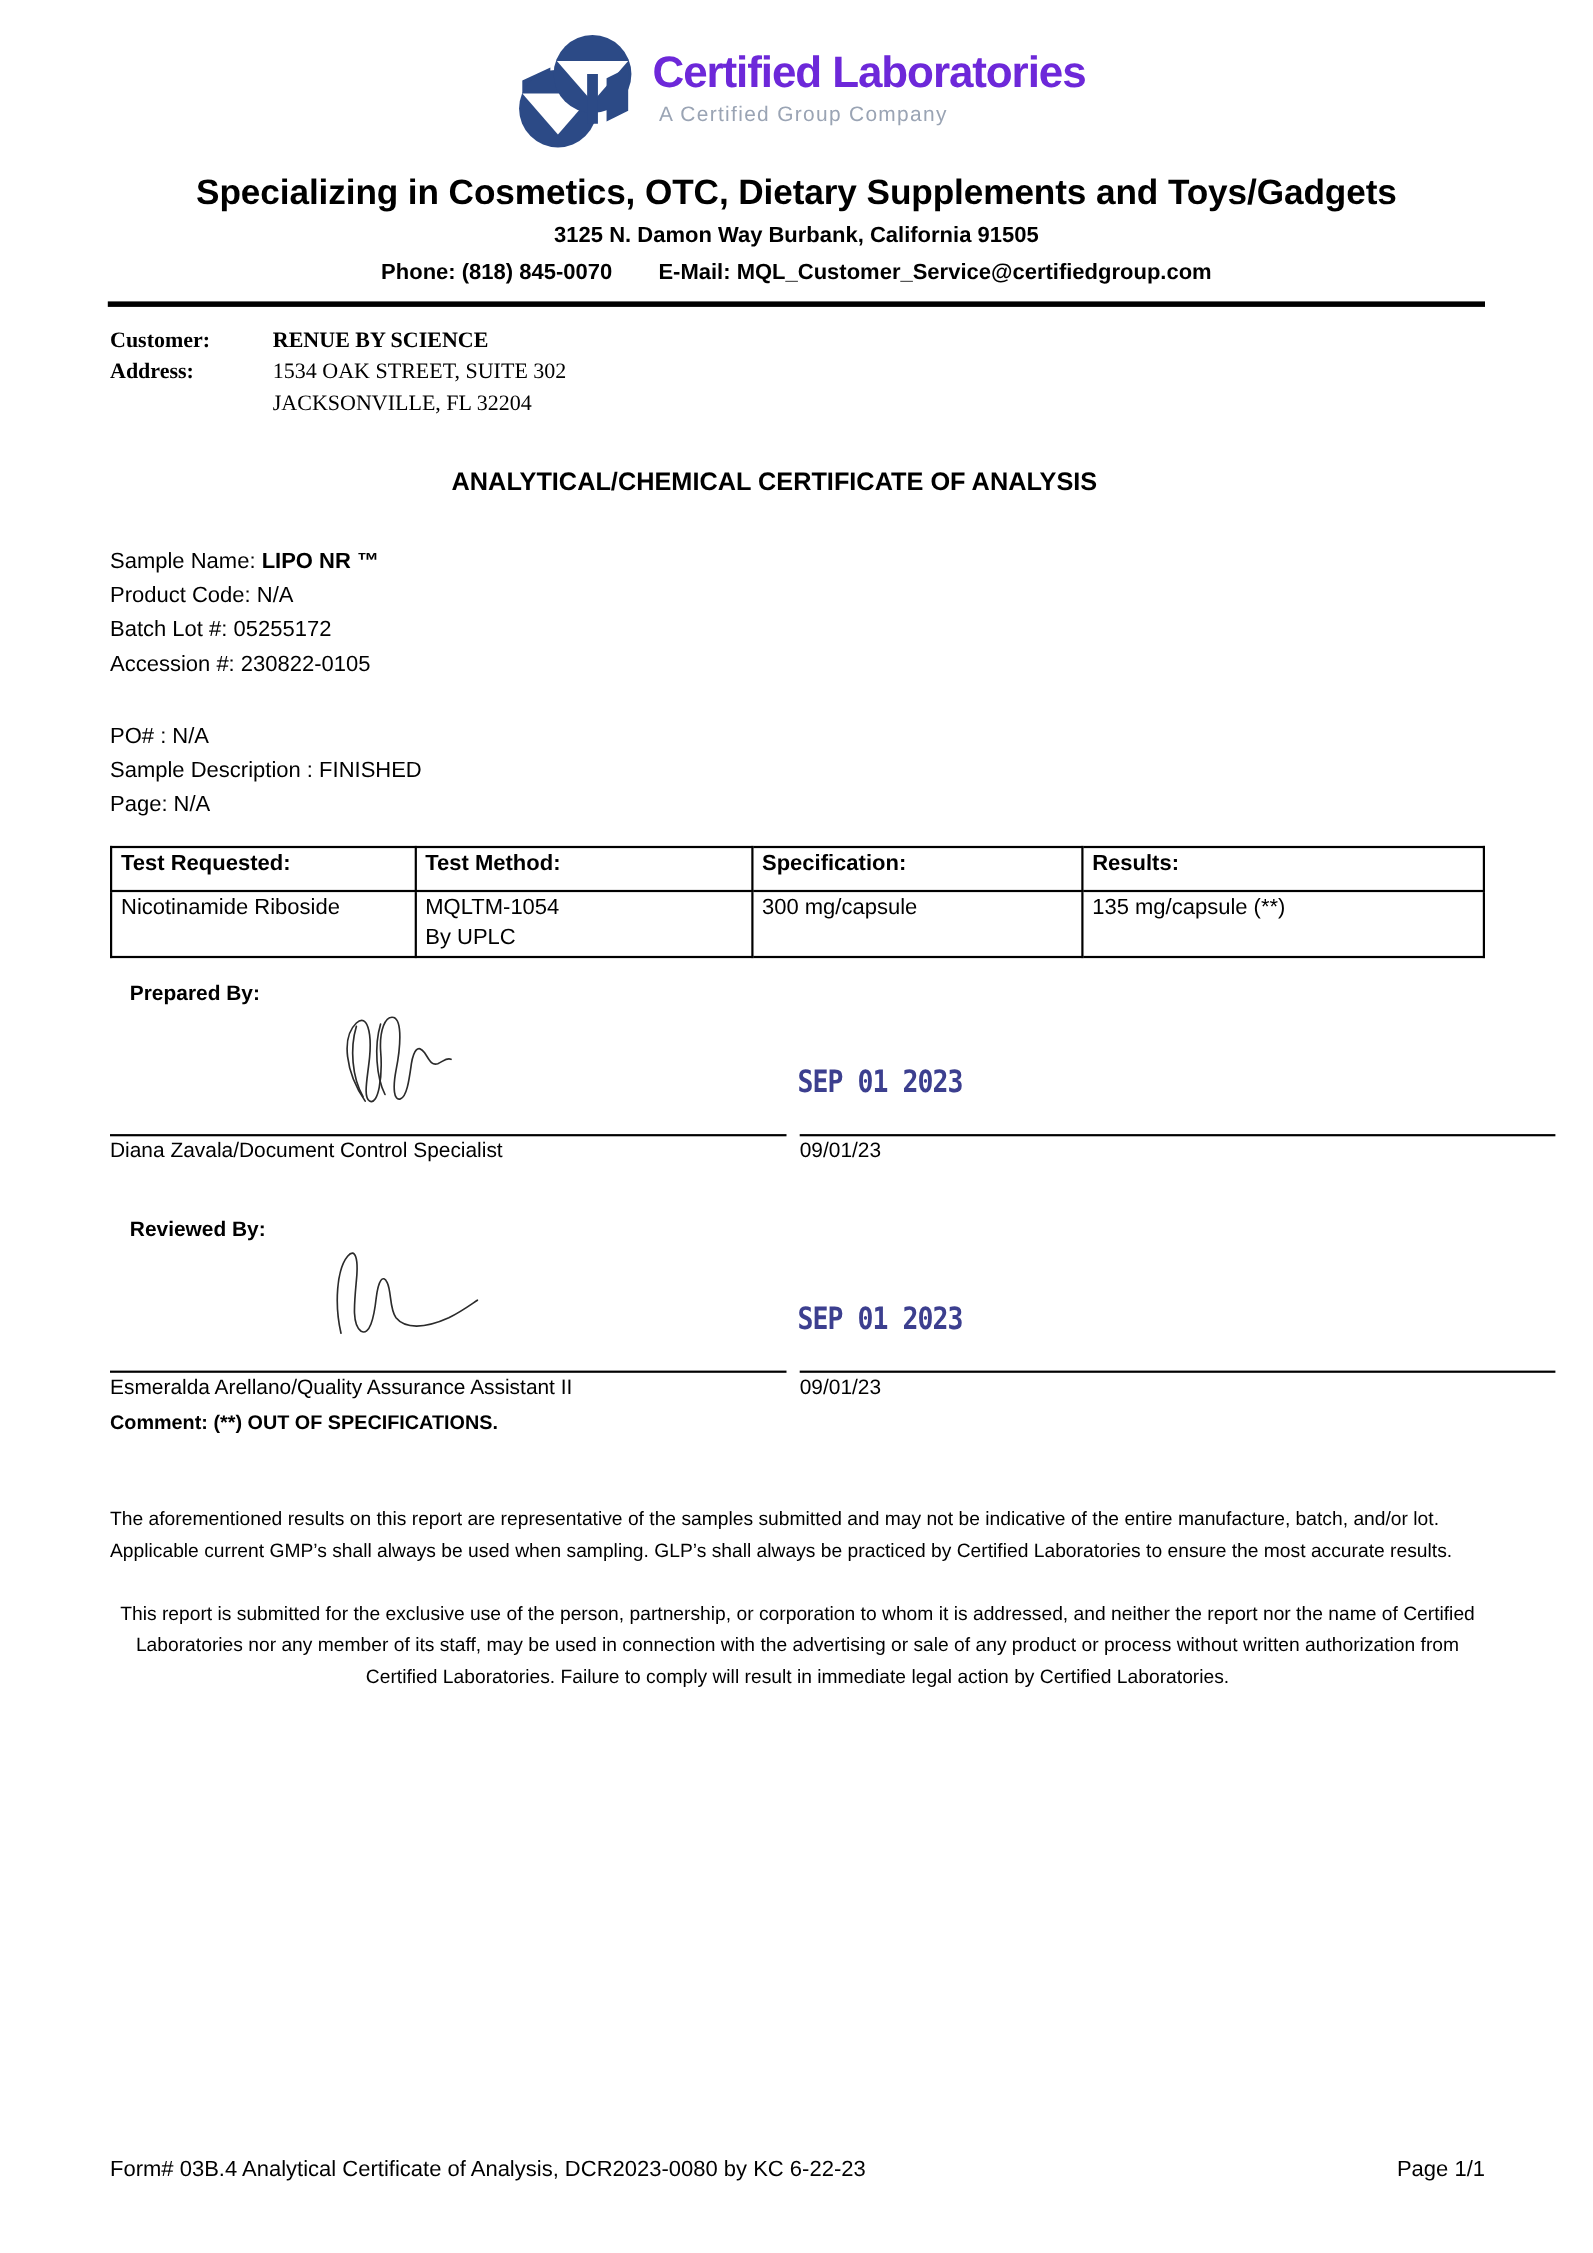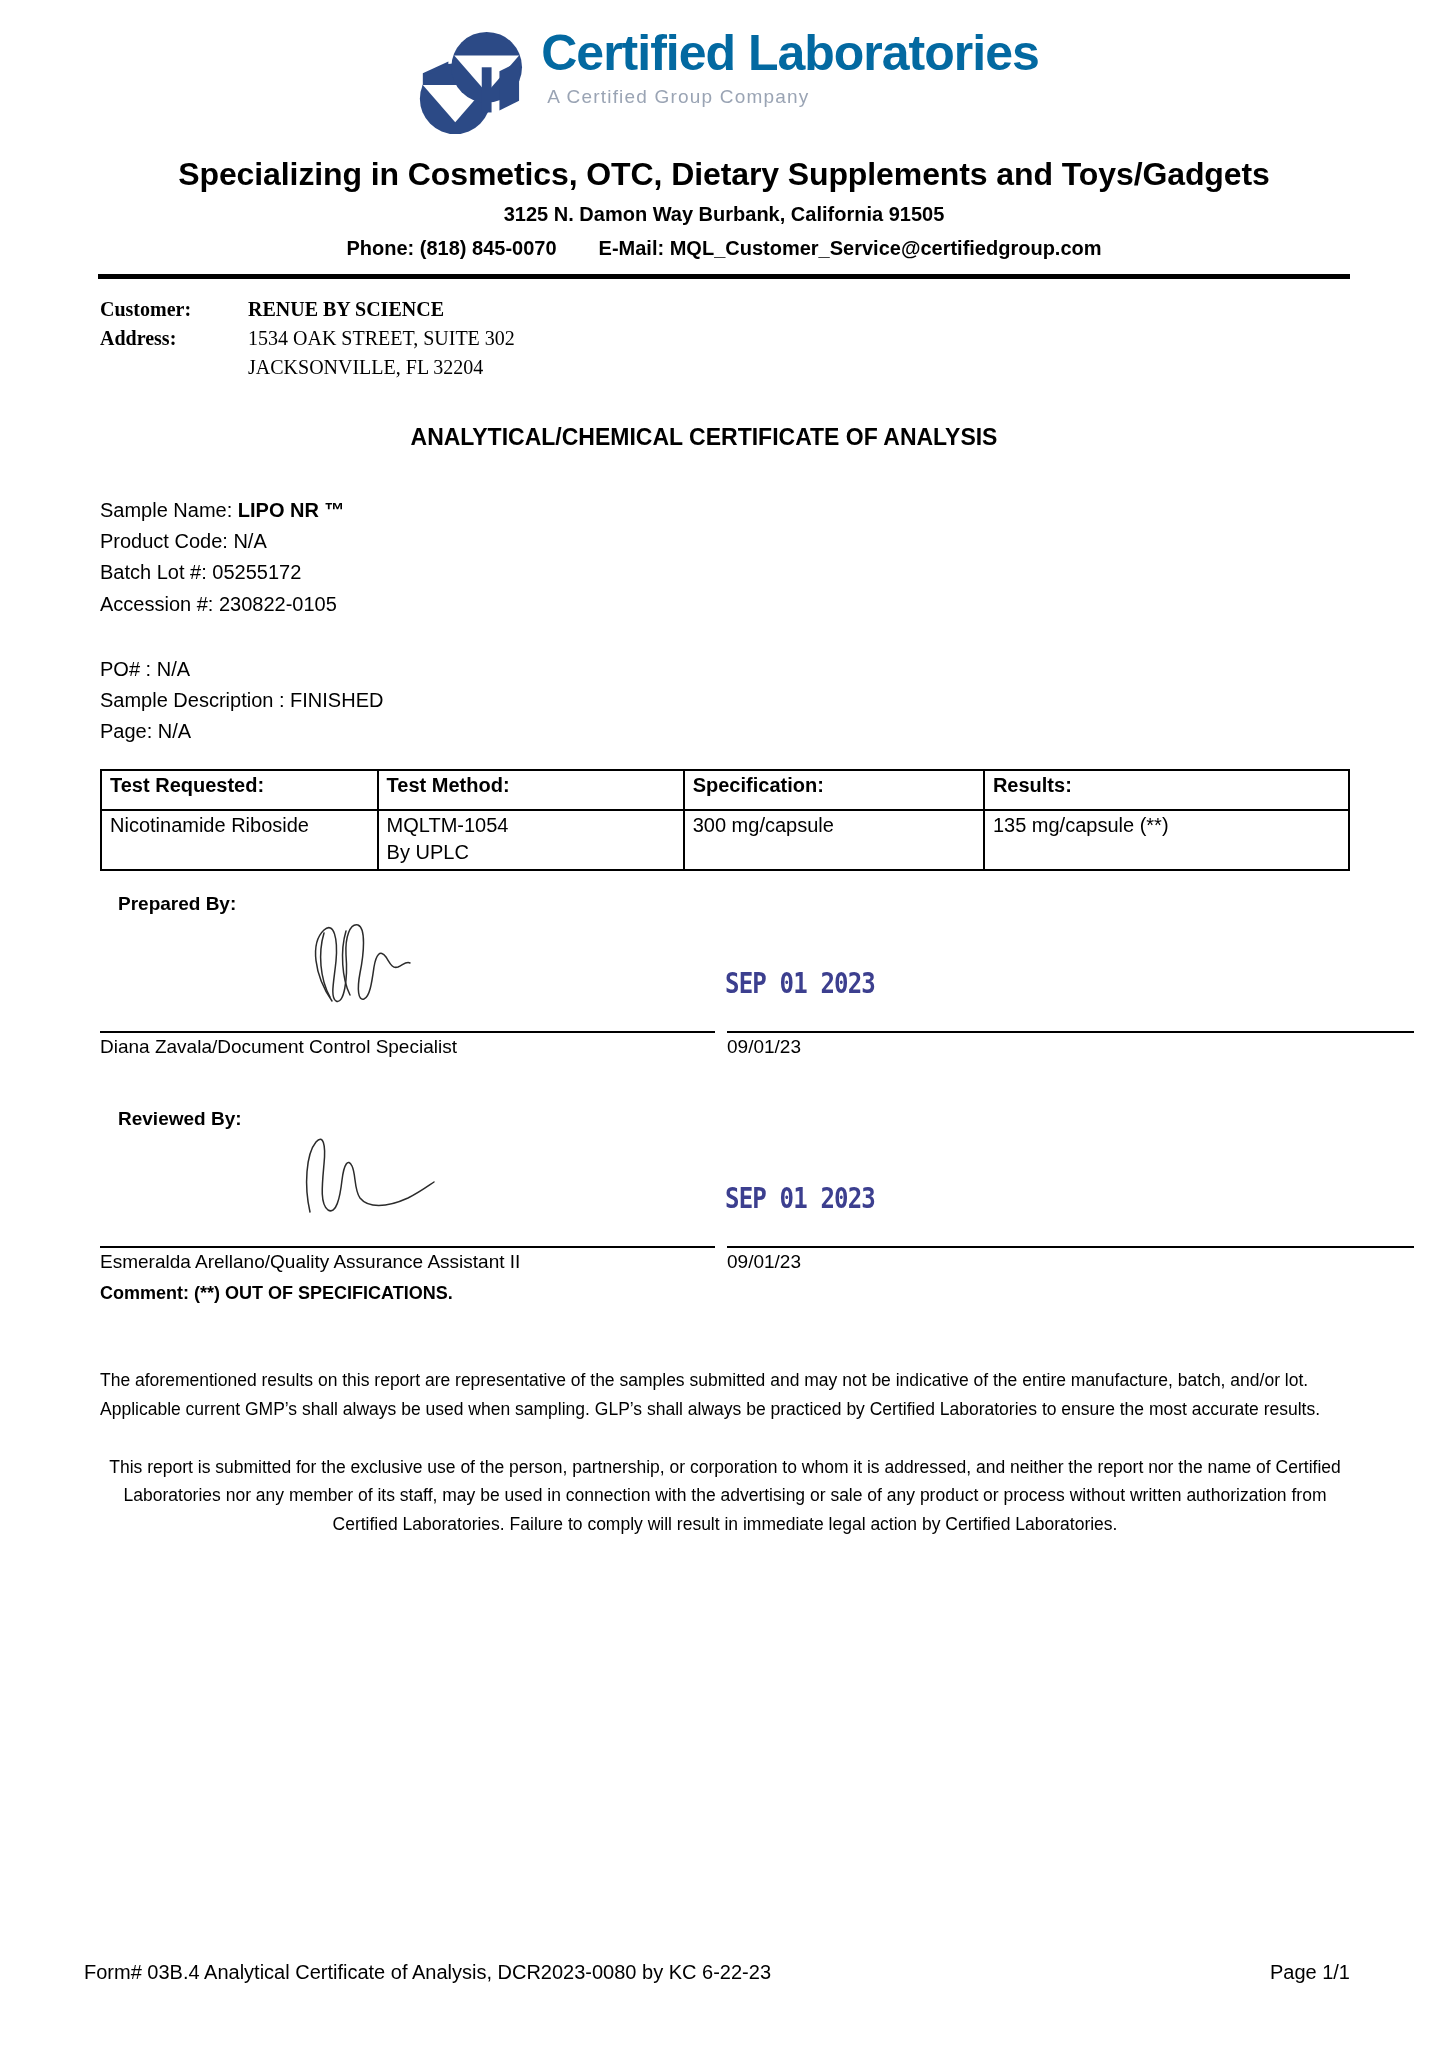--- a/index.html
+++ b/index.html
@@ -41,25 +41,26 @@
   }
   .wordmark-wrap {
     display: flex;
     flex-direction: column;
     align-items: flex-start;
     padding-top: 6px;
   }
   .wordmark {
     font-family: "Liberation Sans", sans-serif;
     font-weight: bold;
-    font-size: 50px;
+    font-size: 40px;
     line-height: 1.0;
-    color: #0369a1;
+    color: #6d28d9;
     letter-spacing: -1px;
     white-space: nowrap;
+    margin-top: 18px;
   }
   .subwordmark {
     font-family: "Liberation Sans", sans-serif;
     font-size: 19px;
     color: #9aa4b4;
     letter-spacing: 1.2px;
     margin-top: 8px;
     margin-left: 6px;
     white-space: nowrap;
   }
@@ -223,21 +224,21 @@
   }
   .disclaimer.bold {
     margin-top: 30px;
     font-weight: normal;
     text-align: center;
   }
 
   
   .footer {
     position: absolute;
-    left: 84px;
+    left: 100px;
     right: 98px;
     bottom: 64px;
     display: flex;
     justify-content: space-between;
     font-size: 20px;
   }
 </style>
 </head>
 <body>
 

